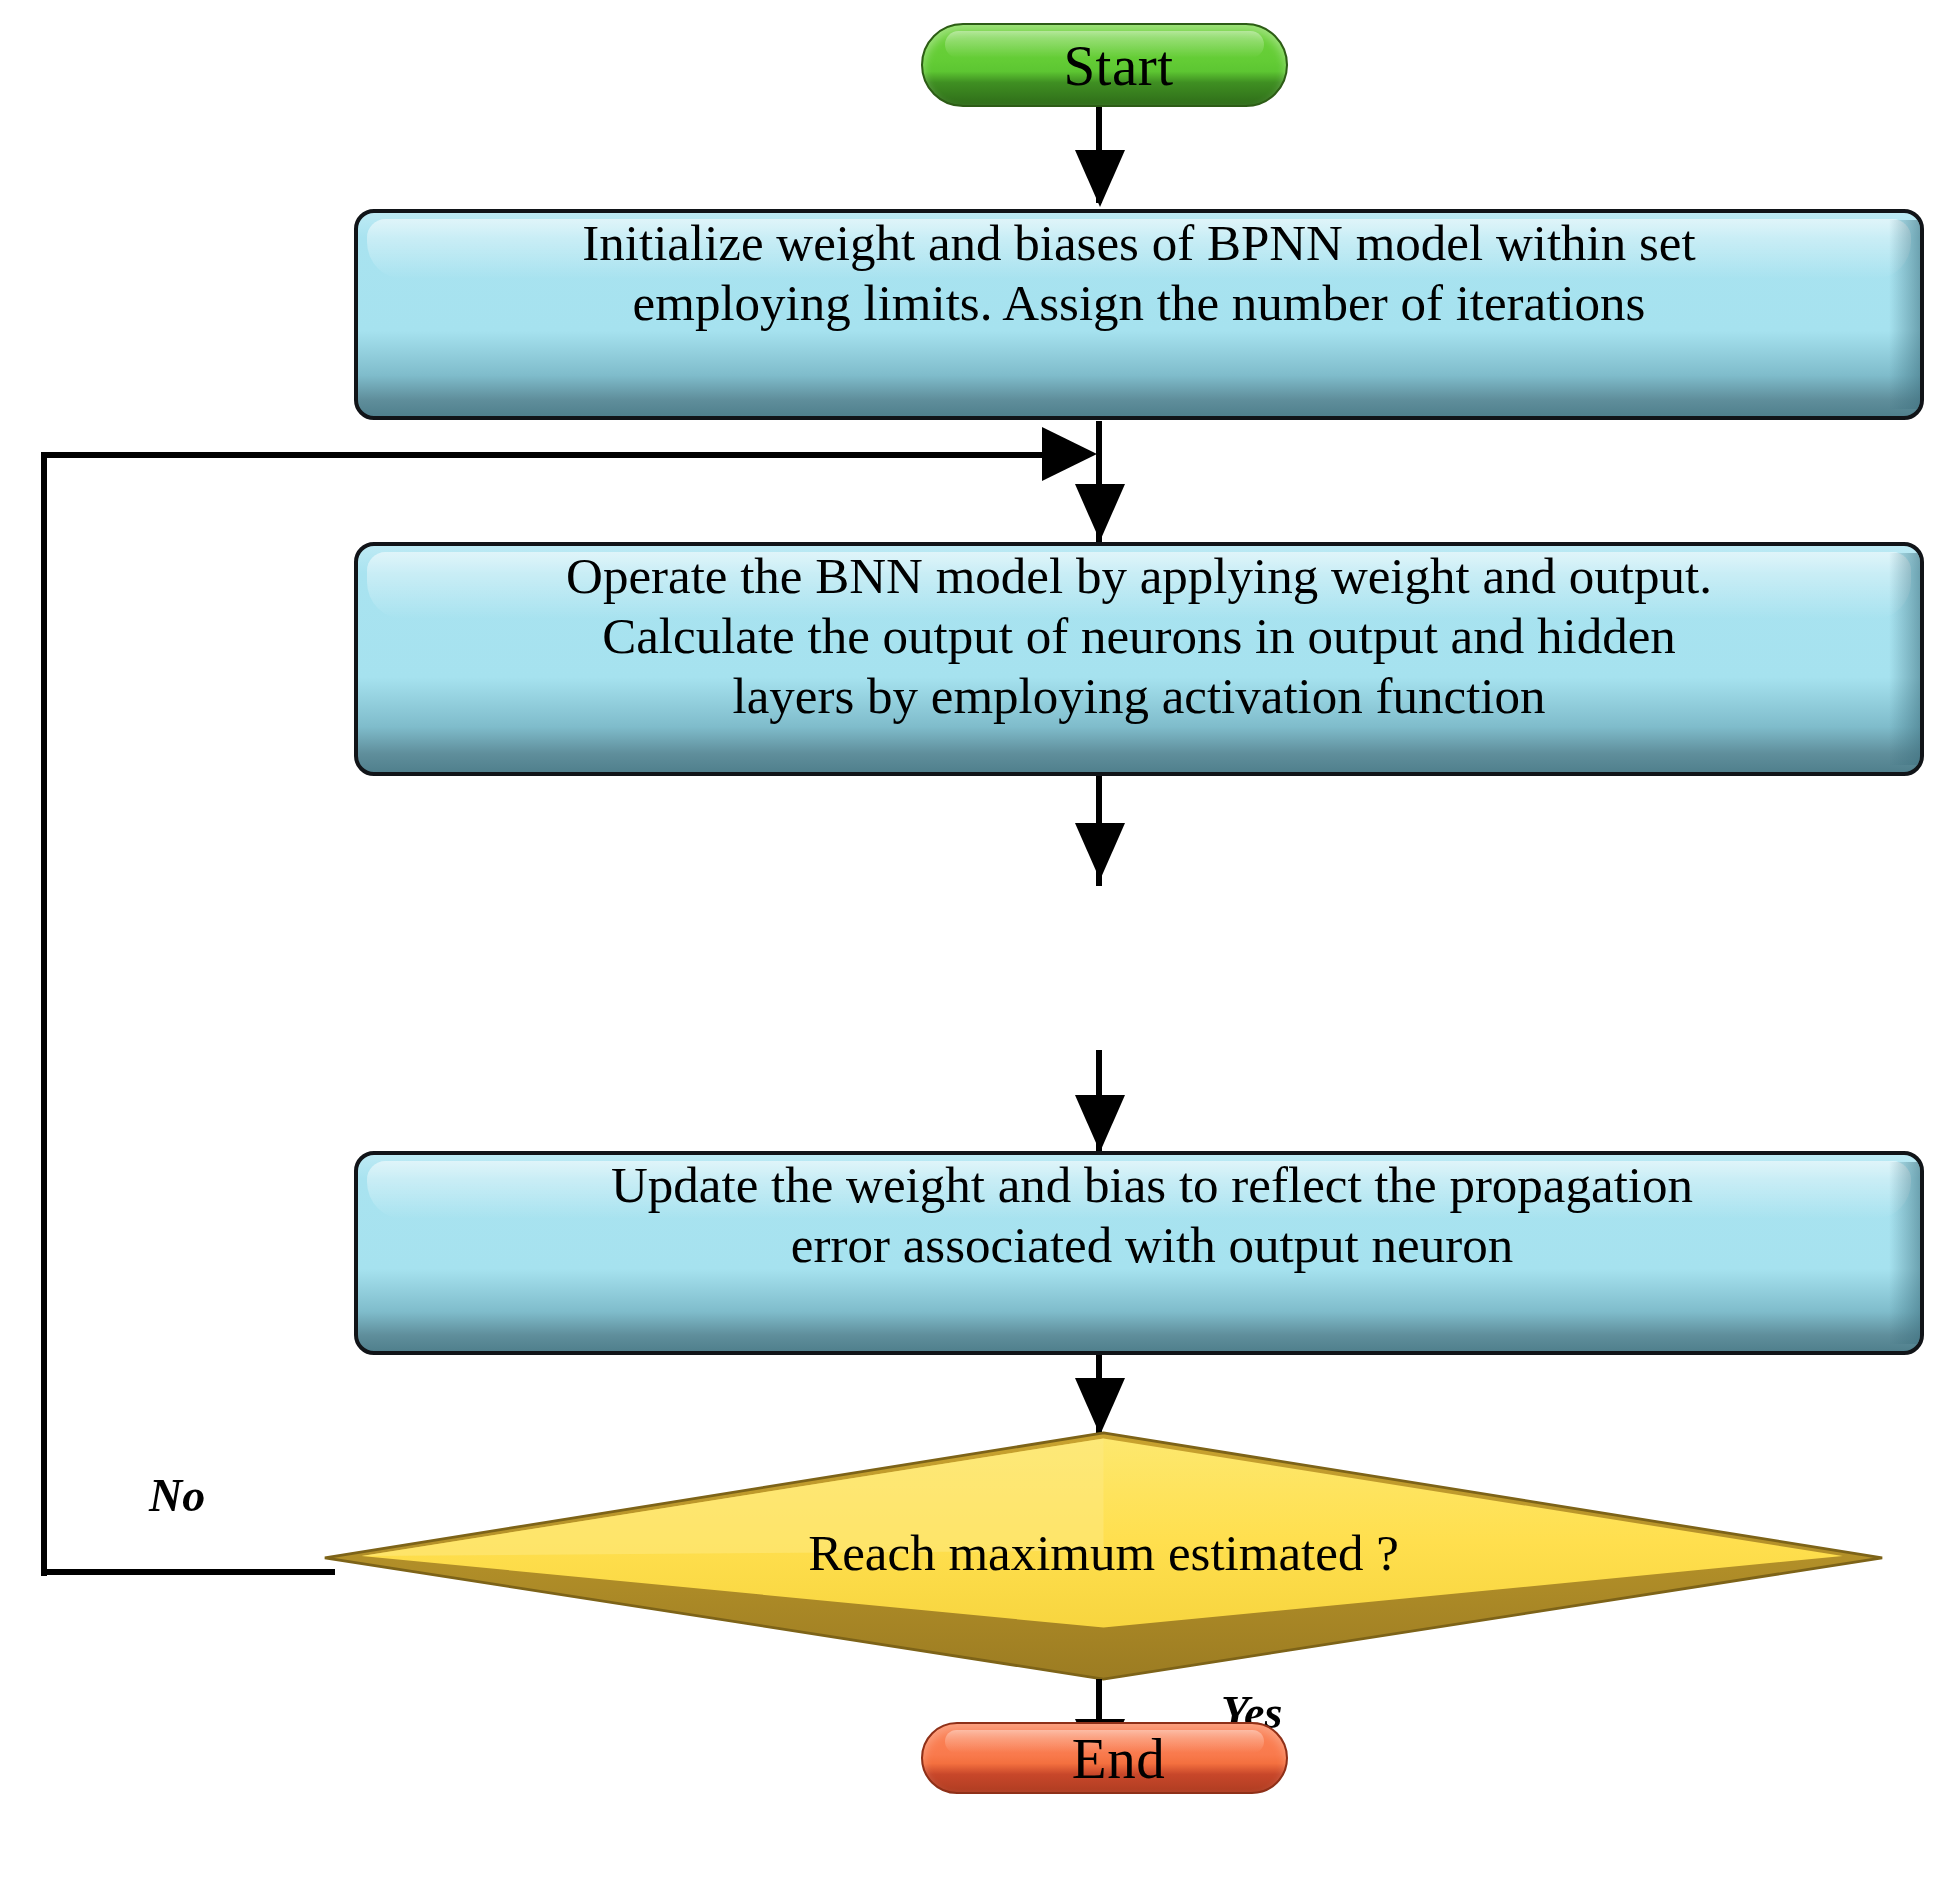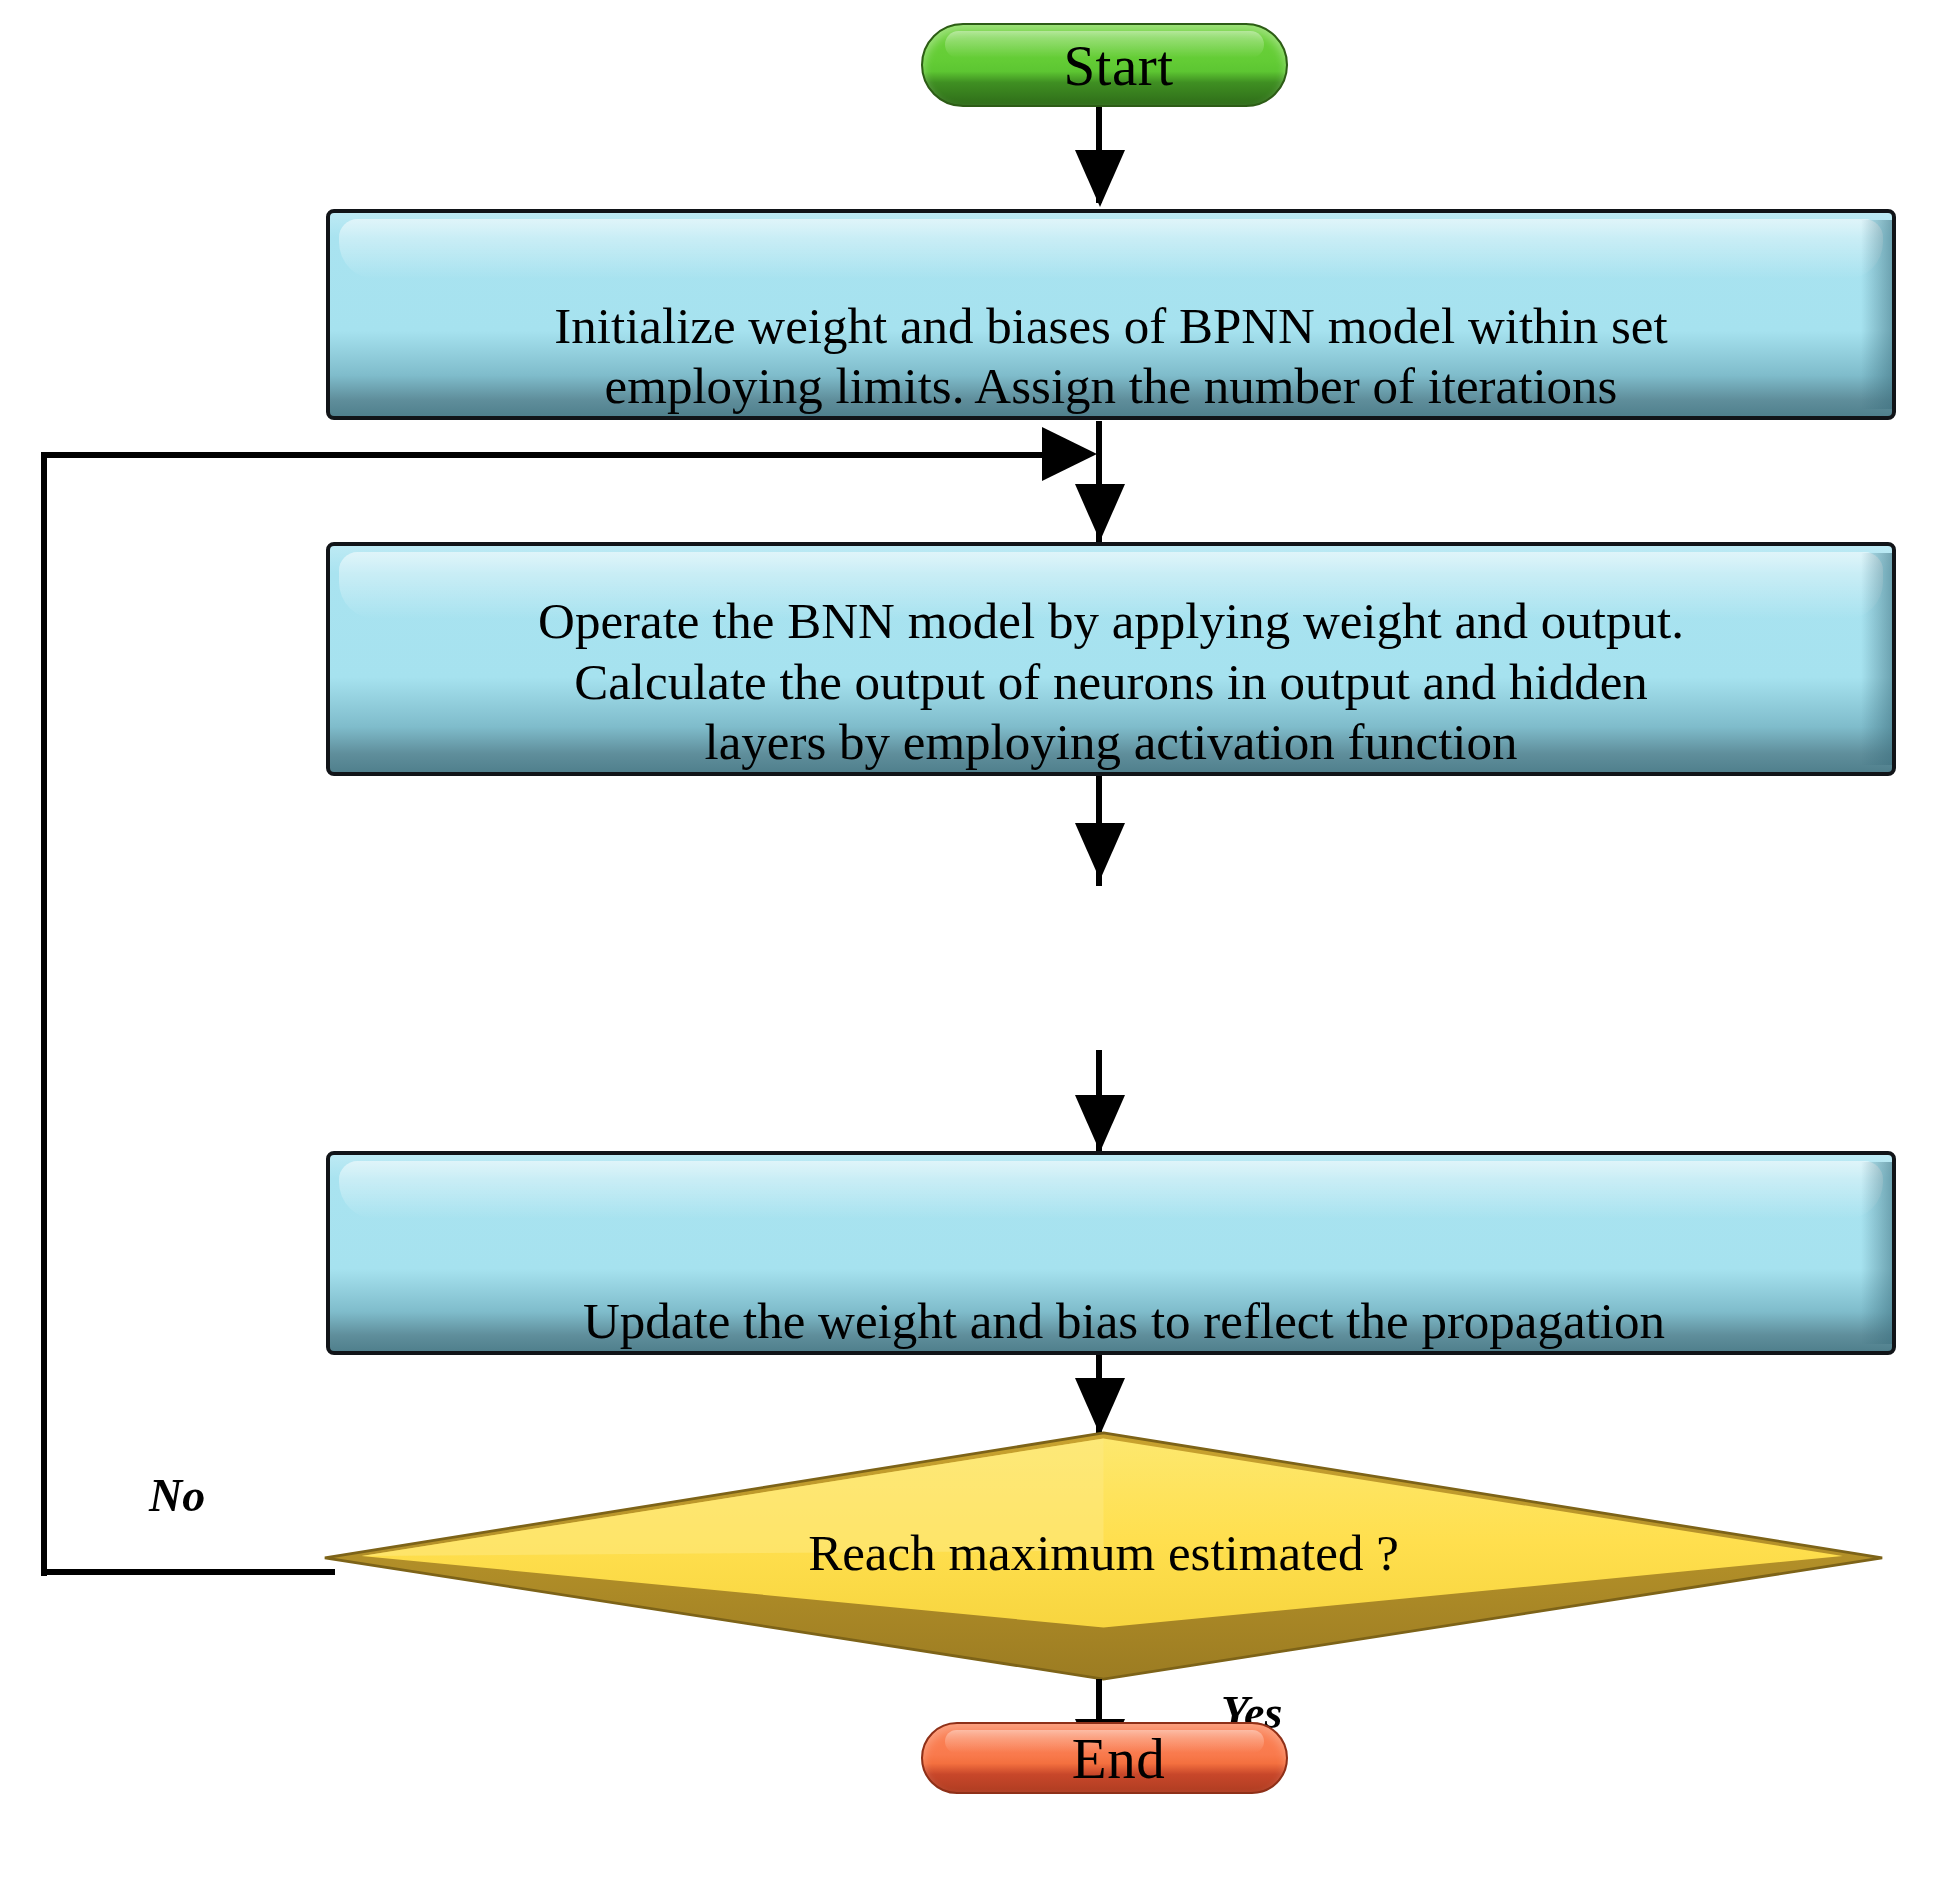--- a/index.html
+++ b/index.html
@@ -64,28 +64,29 @@
     background: linear-gradient(to bottom, rgba(255,255,255,0.40), rgba(255,255,255,0.0));
     z-index: 2;
     pointer-events: none;
   }
 
   
   .proc {
     position: absolute;
     box-sizing: border-box;
     border: 4.6px solid #111418;
-    border-radius: 8px;
+    border-radius: 20px;
     background: linear-gradient(to bottom,
                 #bdeaf4 0%, #a9e3f0 12%, #a6e2ef 58%,
                 #7fbccb 80%, #5f8e9b 92%, #50808d 100%);
     display: flex;
-    align-items: flex-end;
+    align-items: flex-start;
     justify-content: center;
     overflow: hidden;
+    margin-left: 28px;
   }
   .proc::before {   
     content: "";
     position: absolute;
     left: 9.2px; right: 9.2px; top: 5.5px;
     height: 30%;
     border-radius: 18.4px 18.4px 37px 37px;
     background: linear-gradient(to bottom, rgba(255,255,255,0.55), rgba(255,255,255,0.0));
     pointer-events: none;
   }
@@ -202,20 +203,21 @@
   <div class="line-v" style="left:1096px; top:776px; height:110px;"></div>
   <div class="arrow-down" style="left:1075px; top:823px;"></div>
 
 
   <div class="line-v" style="left:1096px; top:1050px; height:108px;"></div>
   <div class="arrow-down" style="left:1075px; top:1095px;"></div>
 
   <div class="proc" style="left:326px; top:1151px; width:1570px; height:204px;padding-left:26px;">
     <div class="proc-text">
       <span>Update the weight and bias to reflect the propagation</span><br>
+      <span>error associated with output neuron</span>
     </div>
   </div>
 
   <div class="line-v" style="left:1096px; top:1355px; height:83px;"></div>
   <div class="arrow-down" style="left:1075px; top:1378px;"></div>
 
   <div class="decision" style="left:323px; top:1431px; width:1561px; height:250px;">
     <svg width="1561" height="250" viewBox="0 0 1700 272">
       <defs>
         <linearGradient id="dgTop" x1="0" y1="0" x2="0" y2="1">

